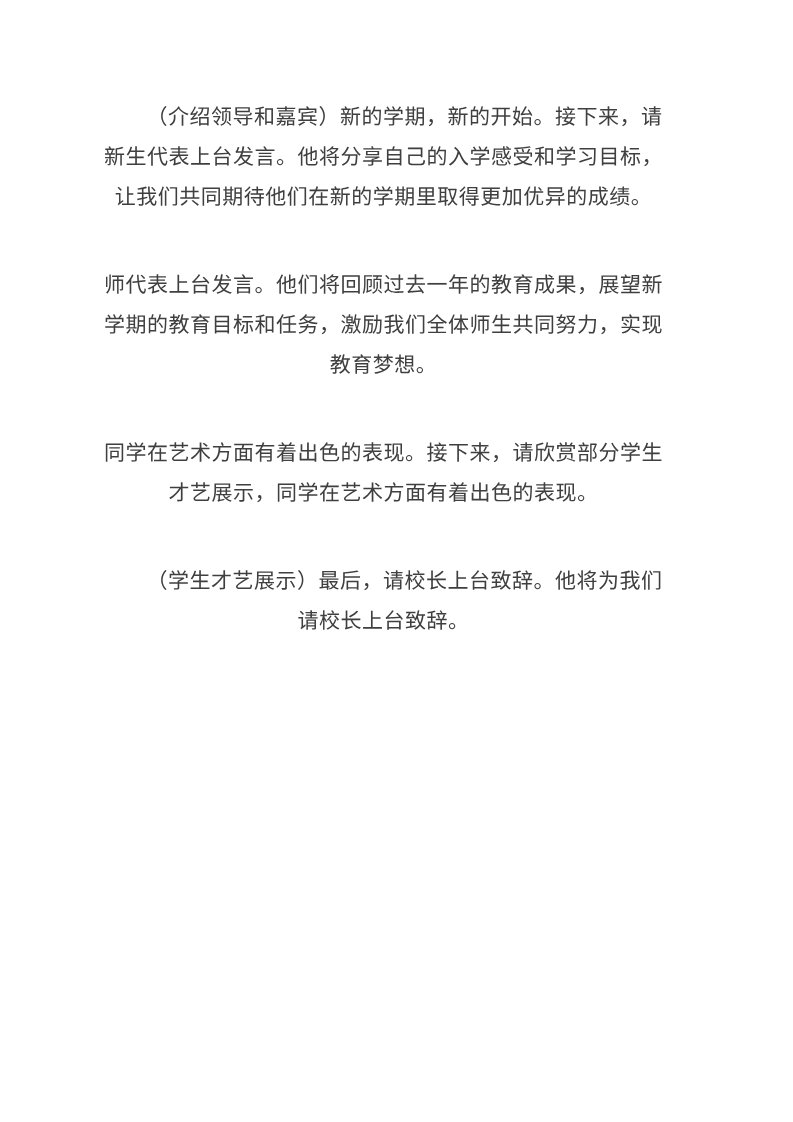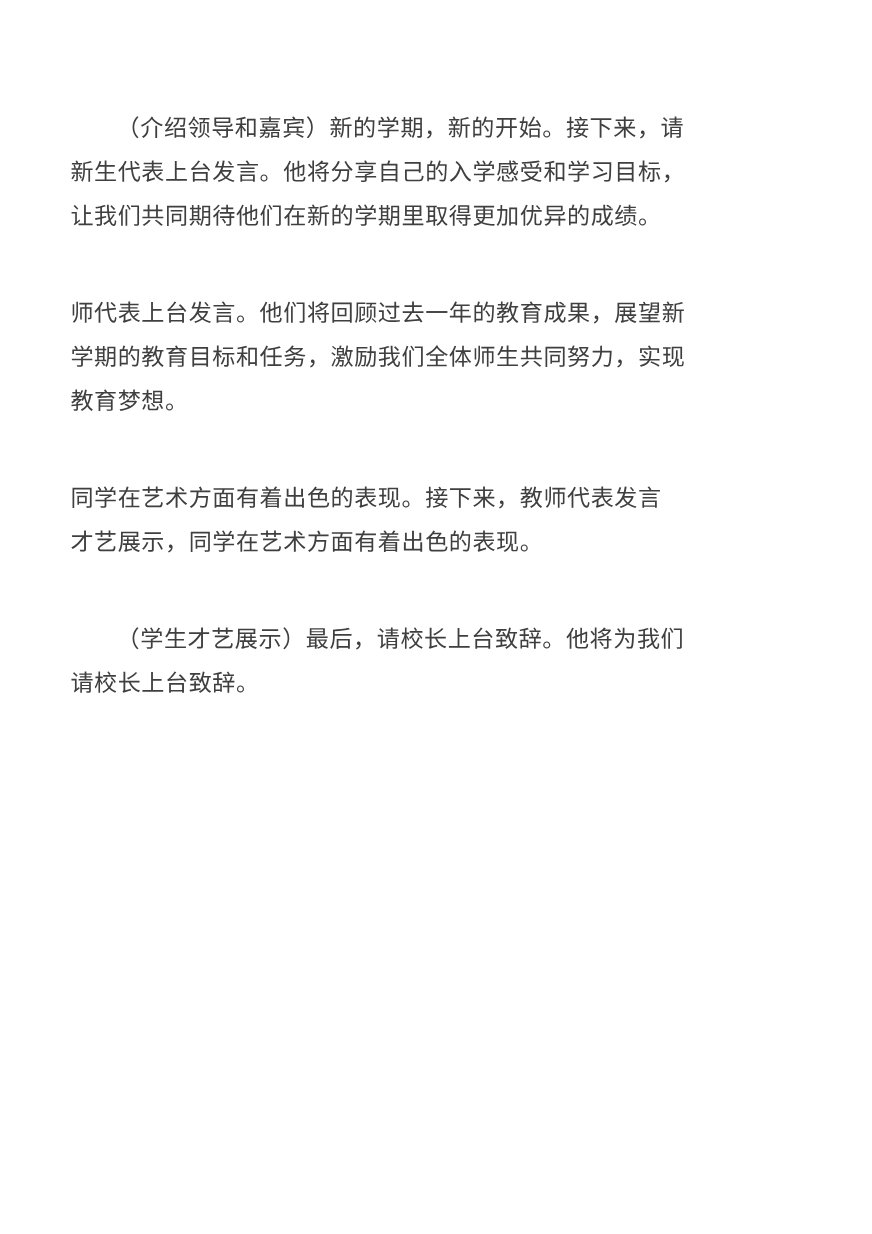--- a/index.html
+++ b/index.html
@@ -14,20 +14,21 @@
     font-family: "Liberation Serif", "DejaVu Serif", serif;
   }
   .page {
     position: relative;
     width: 793px;
     height: 1122px;
     background: #ffffff;
   }
   .doc-body {
     padding: 97px 90px 0 64px;
+    text-align: center;
   }
   .para {
     margin: 0 0 48px 0;
   }
   .para:last-child {
     margin-bottom: 1px;
   }
   .line {
     font-size: 21px;
     line-height: 40px;
@@ -49,21 +50,21 @@
         <div class="line first">（介绍领导和嘉宾）新的学期，新的开始。接下来，请</div>
         <div class="line">新生代表上台发言。他将分享自己的入学感受和学习目标，</div>
         <div class="line">让我们共同期待他们在新的学期里取得更加优异的成绩。</div>
       </div>
       <div class="para">
         <div class="line">师代表上台发言。他们将回顾过去一年的教育成果，展望新</div>
         <div class="line">学期的教育目标和任务，激励我们全体师生共同努力，实现</div>
         <div class="line">教育梦想。</div>
       </div>
       <div class="para">
-        <div class="line">同学在艺术方面有着出色的表现。接下来，教师代表发言</div>
+        <div class="line">同学在艺术方面有着出色的表现。接下来，请欣赏部分学生</div>
         <div class="line">才艺展示，同学在艺术方面有着出色的表现。</div>
       </div>
       <div class="para">
         <div class="line first">（学生才艺展示）最后，请校长上台致辞。他将为我们</div>
         <div class="line">请校长上台致辞。</div>
       </div>
     </main>
 </div>
 
 </body></html>

